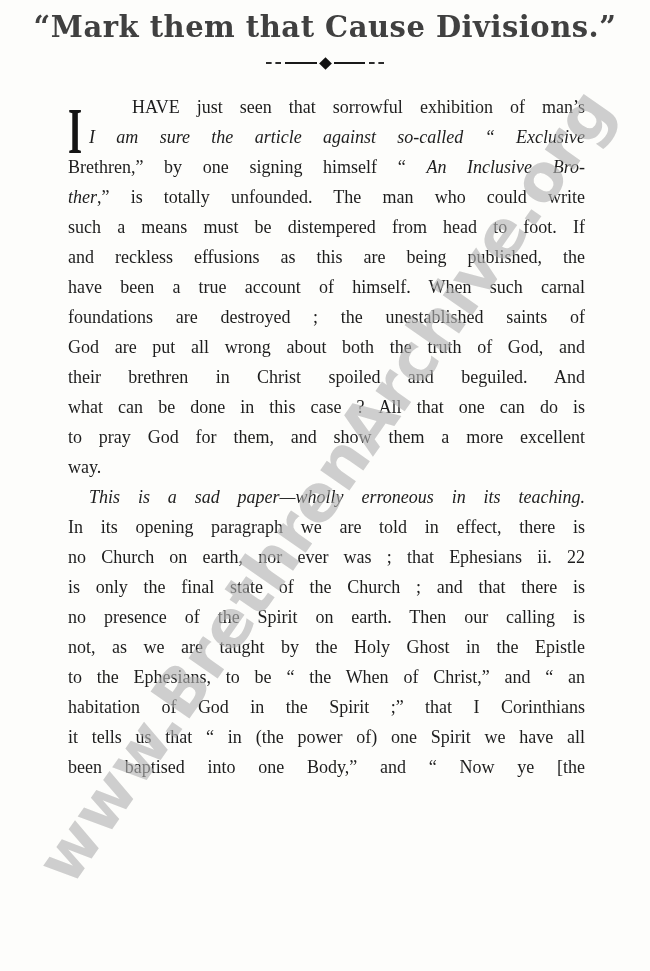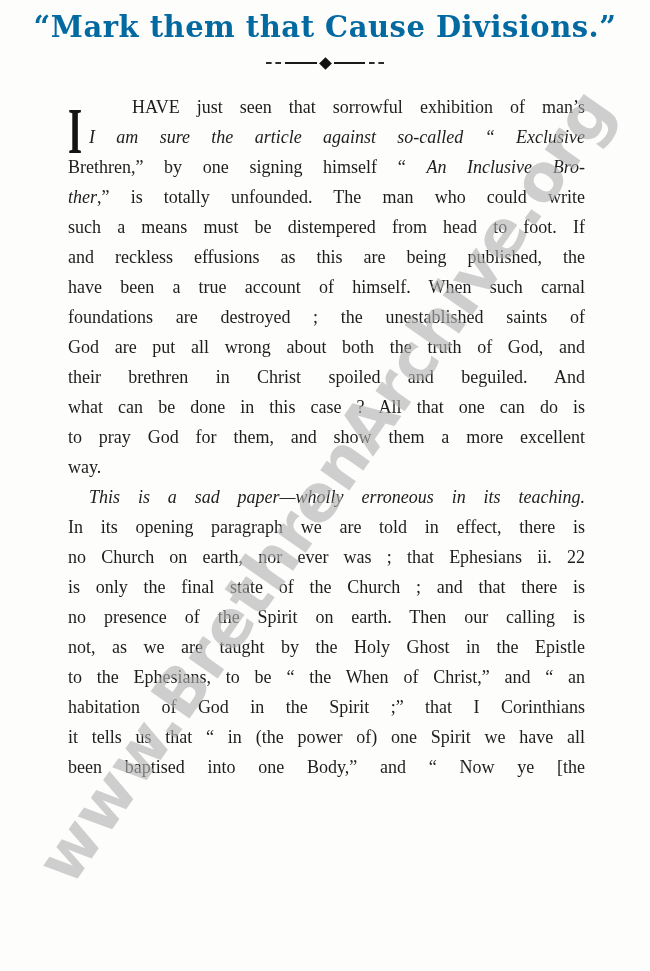--- a/index.html
+++ b/index.html
@@ -4,21 +4,21 @@
 <style>
   html,body{margin:0;padding:0;}
   body{width:650px;height:971px;background:#ffffff;font-family:"Liberation Serif",serif;}
   .sheet{position:relative;width:650px;height:971px;background:#fdfdfb;overflow:hidden;}
 
   .title{
     position:absolute;top:8px;left:0;width:100%;
     text-align:center;
     font-family:"DejaVu Serif",serif;
     font-weight:700;font-size:29px;line-height:38px;
-    color:#0369a1;letter-spacing:0.5px;
+    color:#404040;letter-spacing:0.5px;
   }
 
   .ornament{
     position:absolute;top:58px;left:50%;transform:translateX(-50%);
     width:118px;height:10px;display:flex;align-items:center;gap:4px;
   }
   .orn-dash{width:15px;height:0;border-top:2px dashed #2b2b2b;}
   .orn-line{flex:1;height:0;border-top:2px solid #191919;}
   .orn-diamond{width:9px;height:9px;background:#111;transform:rotate(45deg);flex:0 0 auto;}
 

